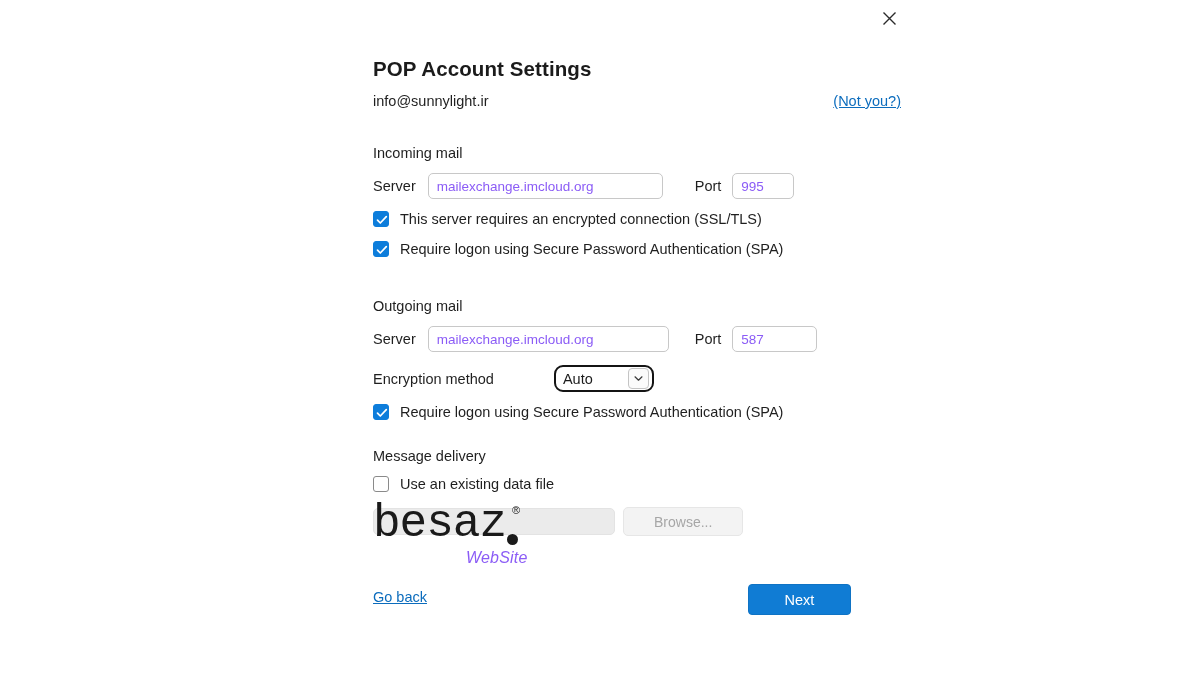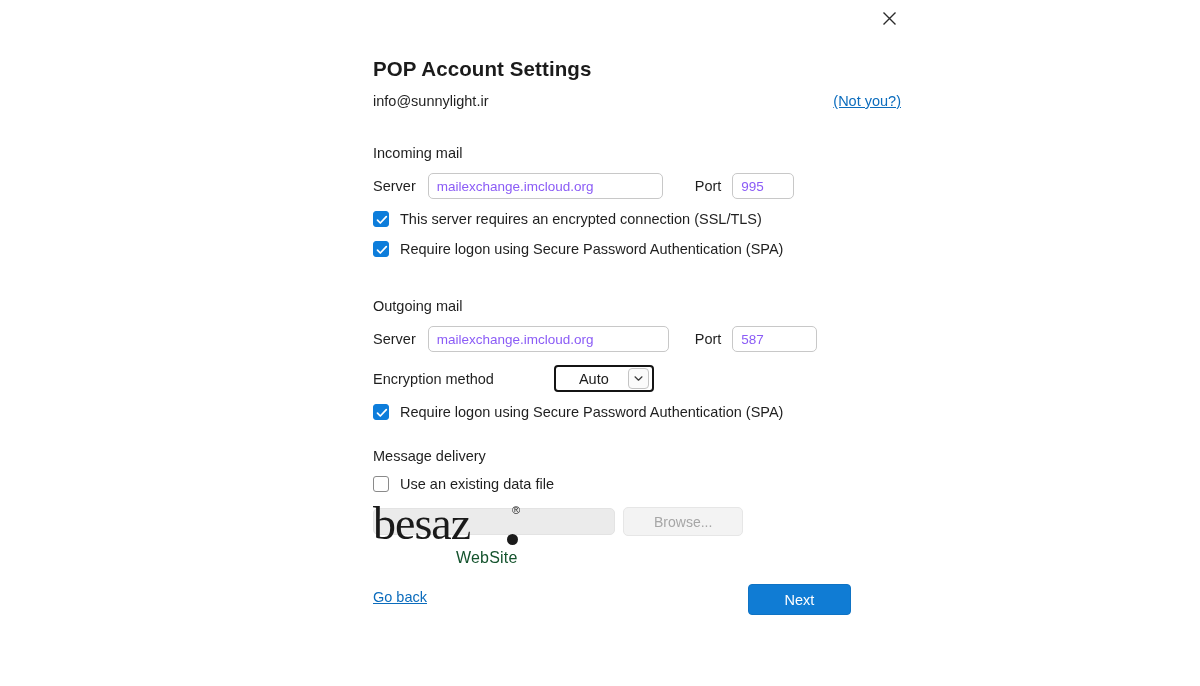--- a/index.html
+++ b/index.html
@@ -134,25 +134,25 @@
     margin-left: 11px;
     cursor: default;
   }
 
   
   .select-box {
     box-sizing: border-box;
     height: 27px;
     width: 100px;
     border: 2px solid #141414;
-    border-radius: 4px;
+    border-radius: 9px;
     background: #ffffff;
     display: flex;
     align-items: center;
-    padding-left: 23px;
+    padding-left: 7px;
     padding-right: 3px;
     cursor: pointer;
     position: relative;
   }
   .select-value {
     font-size: 14.5px;
     color: #1b1b1b;
     flex: 1;
   }
   .select-arrow-btn {
@@ -182,21 +182,21 @@
 
   
   .logo-wrap {
     position: absolute;
     left: 373px;
     top: 500px;
     width: 170px;
     height: 70px;
   }
   .logo-word {
-    font-family: Liberation Serif, serif;
+    font-family: Liberation Mono, monospace;
     font-size: 46px;
     font-weight: 300;
     letter-spacing: -1px;
     color: #1a1a1a;
     line-height: 48px;
   }
   .logo-reg {
     position: absolute;
     left: 139px;
     top: 4px;
@@ -207,25 +207,26 @@
     position: absolute;
     left: 134px;
     top: 34px;
     width: 11px;
     height: 11px;
     border-radius: 50%;
     background: #1a1a1a;
   }
   .logo-sub {
     position: absolute;
-    left: 83px;
+    left: 93px;
     top: 49px;
     font-size: 16px;
-    color: #14532d;
+    color: #8b5cf6;
     letter-spacing: 0.2px;
+    font-style: italic;
   }
 
   
   .go-back {
     position: absolute;
     left: 373px;
     top: 589px;
     font-size: 14.5px;
     color: #0b6cbd;
     text-decoration: underline;

